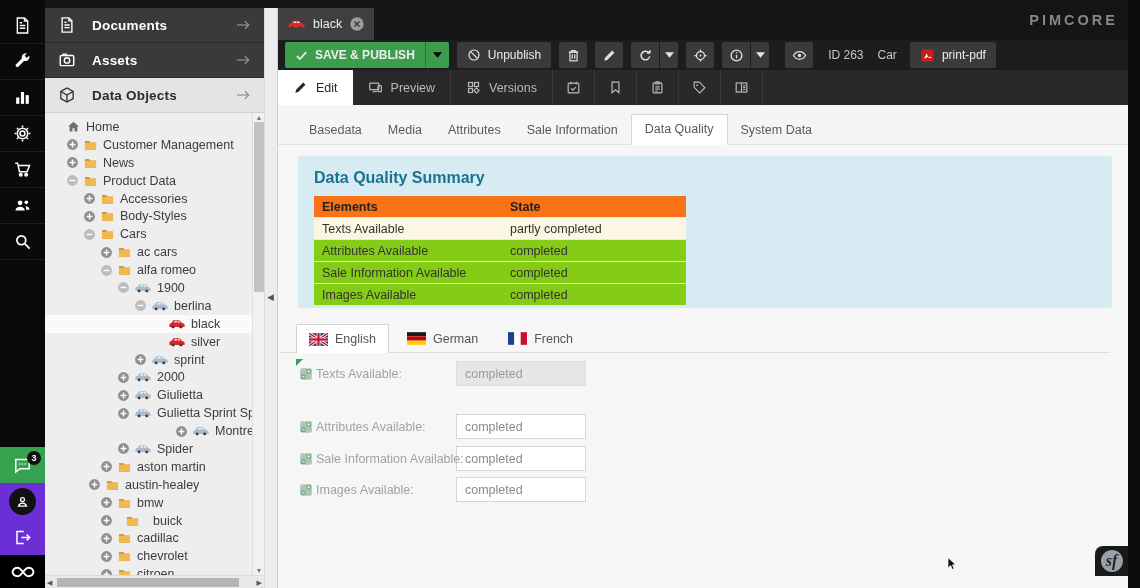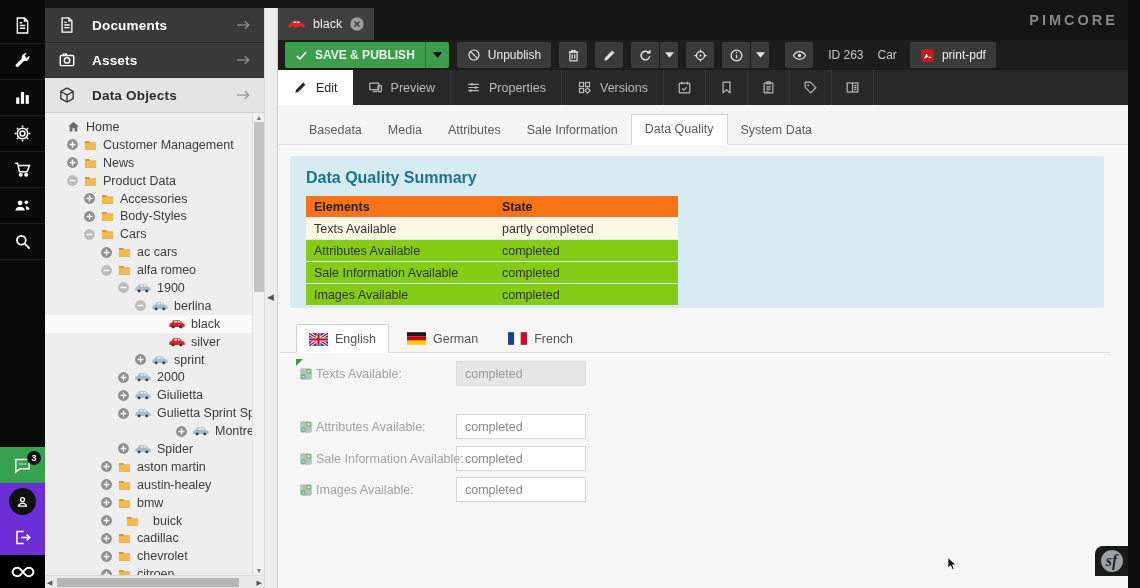--- a/index.html
+++ b/index.html
@@ -100,21 +100,21 @@
   .tab.active { background:#fff; color:#262626; border-right:none; }
   .tab.icon-tab { padding:0 13px; }
 
   .subtabs { height:40px; background:#f5f5f5; display:flex; align-items:flex-end; padding-left:18px;
              border-bottom:1px solid #e2e2e2; flex:none; }
   .subtab { padding:7px 13px 8px; font-size:12.5px; color:#5a5a5a; cursor:pointer; margin-bottom:-1px; }
   .subtab.active { background:#fff; border:1px solid #d6d6d6; border-bottom:1px solid #fff; }
 
   .content { position:relative; flex:1; background:#f6f6f6; }
 
-  .panel { position:absolute; left:12px; top:11px; width:814px; height:152px; background:#d7ebf2; border-radius:2px; }
+  .panel { position:absolute; left:20px; top:11px; width:814px; height:152px; background:#d7ebf2; border-radius:2px; }
   .panel-title { padding:13px 16px 9px; color:#1a7390; font-size:16px; font-weight:bold; }
   .stable { margin-left:16px; width:372px; font-size:12.5px; }
   .srow { display:flex; align-items:center; height:21px; margin-bottom:1px; color:#333; }
   .srow .c1 { width:196px; padding-left:8px; }
   .srow .c2 { flex:1; }
   .srow.head { background:#f97316; font-weight:bold; color:#222; }
   .srow.warn { background:#fcf7e2; }
   .srow.ok { background:#84cc16; }
 
   .langbar { position:absolute; left:18px; top:179px; display:flex; align-items:flex-end; gap:6px; z-index:1; }
@@ -600,21 +600,21 @@
             </svg>
           </span>
           <span class="ic node-ic folder">
             <svg viewBox="0 0 24 24">
               <path fill="#d9952e" d="M2.5 5h7.2l2 2.6h9.8V20H2.5z"></path>
               <path fill="#f2b94f" d="M2.5 8.4h19V20h-19z"></path>
             </svg>
           </span>
           <span class="tlabel">aston martin</span>
         </div>
-        <div class="trow" style="padding-left: 55px;">
+        <div class="trow" style="padding-left: 43px;">
           <span class="ic expander">
             <svg viewBox="0 0 24 24">
               <circle cx="12" cy="12" r="10" fill="#8f8f8f"></circle>
               <path d="M12 6.6v10.8M6.6 12h10.8" stroke="#fff" stroke-width="2.6"></path>
             </svg>
           </span>
           <span class="ic node-ic folder">
             <svg viewBox="0 0 24 24">
               <path fill="#d9952e" d="M2.5 5h7.2l2 2.6h9.8V20H2.5z"></path>
               <path fill="#f2b94f" d="M2.5 8.4h19V20h-19z"></path>
@@ -870,31 +870,20 @@
         </div>
         <div class="tab">
           <span class="ic">
             <svg viewBox="0 0 24 24" fill="none" stroke="currentColor" stroke-width="1.9">
               <rect x="2.8" y="5" width="14.5" height="10.5" rx="1"></rect>
               <path d="M7.5 18.5h7"></path>
               <rect x="16" y="9" width="5.4" height="9.5" rx="1"></rect>
             </svg>
           </span>
           <span>Preview</span>
-        </div>
-        <div class="tab">
-          <span class="ic">
-            <svg viewBox="0 0 24 24" fill="none" stroke="currentColor" stroke-width="1.8">
-              <path d="M3.5 7h17M3.5 12h17M3.5 17h17"></path>
-              <rect x="8" y="5.2" width="3.2" height="3.6" fill="currentColor" stroke="none"></rect>
-              <rect x="14" y="10.2" width="3.2" height="3.6" fill="currentColor" stroke="none"></rect>
-              <rect x="6" y="15.2" width="3.2" height="3.6" fill="currentColor" stroke="none"></rect>
-            </svg>
-          </span>
-          <span>Properties</span>
         </div>
         <div class="tab">
           <span class="ic">
             <svg viewBox="0 0 24 24" fill="none" stroke="currentColor" stroke-width="1.9">
               <rect x="4" y="4" width="6.4" height="6.4"></rect>
               <rect x="13.6" y="4" width="6.4" height="6.4"></rect>
               <rect x="4" y="13.6" width="6.4" height="6.4"></rect>
               <rect x="13.9" y="13.9" width="5.8" height="5.8" transform="rotate(45 16.8 16.8)"></rect>
             </svg>
           </span>

